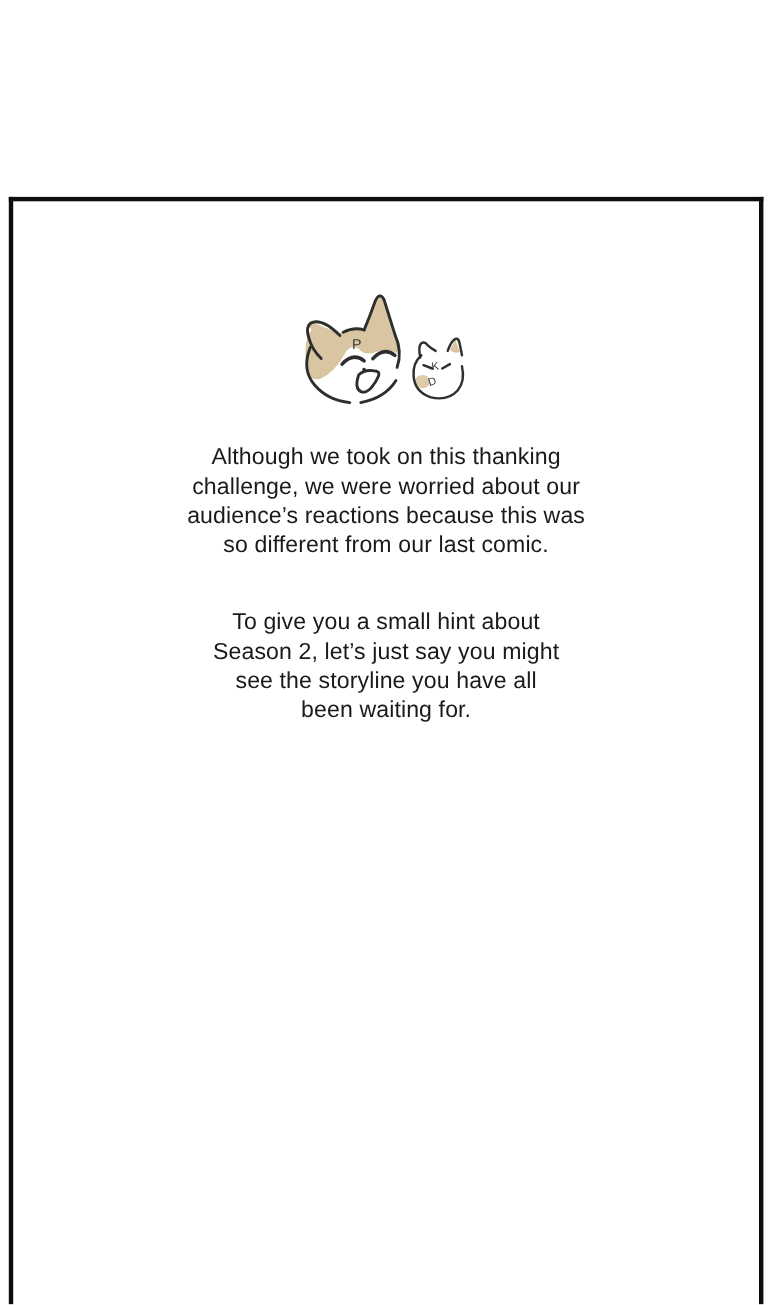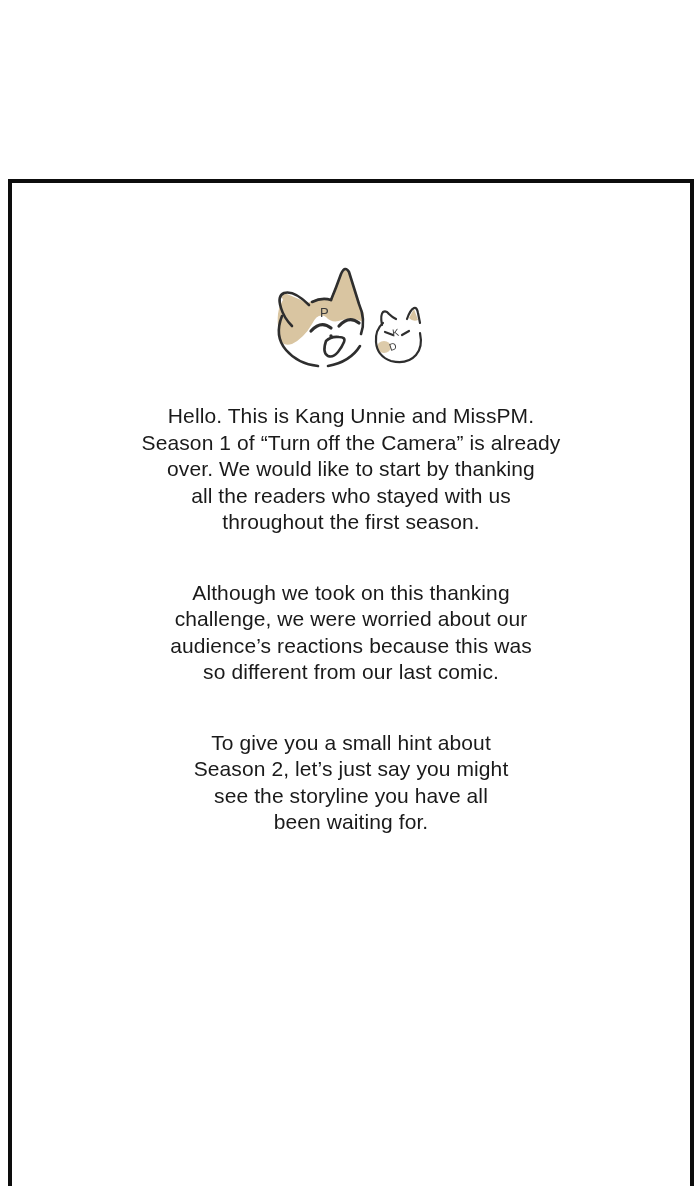--- a/index.html
+++ b/index.html
@@ -87,25 +87,20 @@
       <path class="stroke thin" d="M 113,63 Q 105,70 106,82 Q 107,96 121,101 Q 137,105 146,95 Q 153,87 150,73"></path>
       <path class="stroke thin" d="M 112,65 Q 110,55 113,52 Q 116,50 119,54 Q 122,57 126,59"></path>
       <path class="stroke thin" d="M 137,59 Q 140,50 144,48 Q 147,47 148,53 Q 149,58 150,63"></path>
       <path class="stroke thin" d="M 115,72 L 123,75"></path>
       <path class="stroke thin" d="M 132,75 L 139,71"></path>
       <text class="letter" x="122" y="76" font-size="10" transform="rotate(-8 126 71)">K</text>
       <text class="letter" x="119" y="90" font-size="10" transform="rotate(-18 123 86)">D</text>
     </svg>
 
     <div class="note">
-      <p>Hello. This is Kang Unnie and MissPM.
-Season 1 of “Turn off the Camera” is already
-over. We would like to start by thanking
-all the readers who stayed with us
-throughout the first season.</p>
       <p>Although we took on this thanking
 challenge, we were worried about our
 audience’s reactions because this was
 so different from our last comic.</p>
       <p>To give you a small hint about
 Season 2, let’s just say you might
 see the storyline you have all
 been waiting for.</p>
     </div>
 

